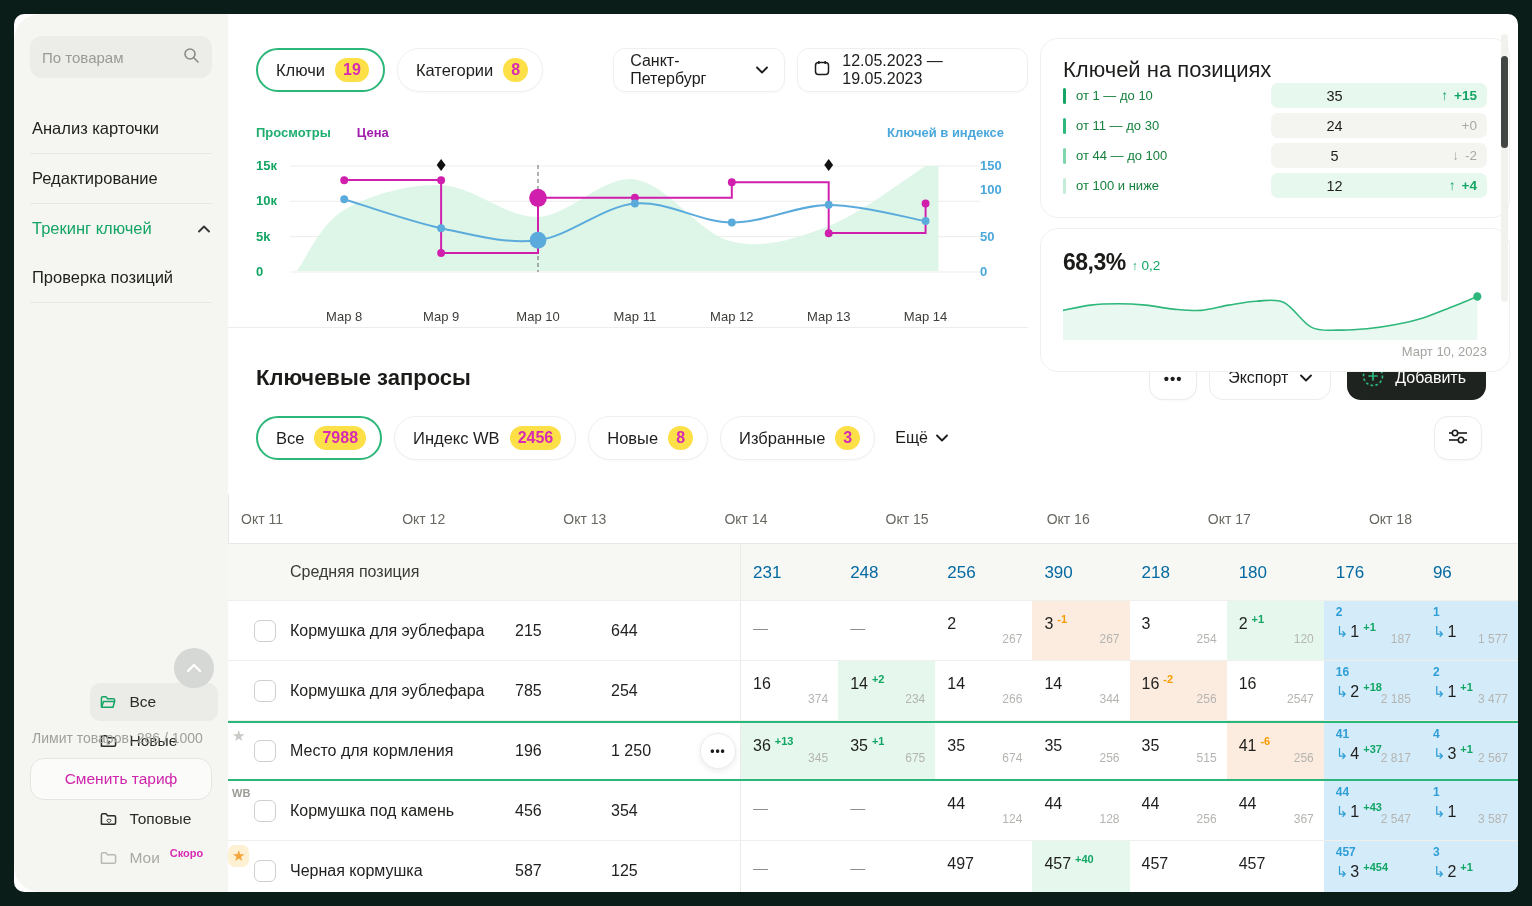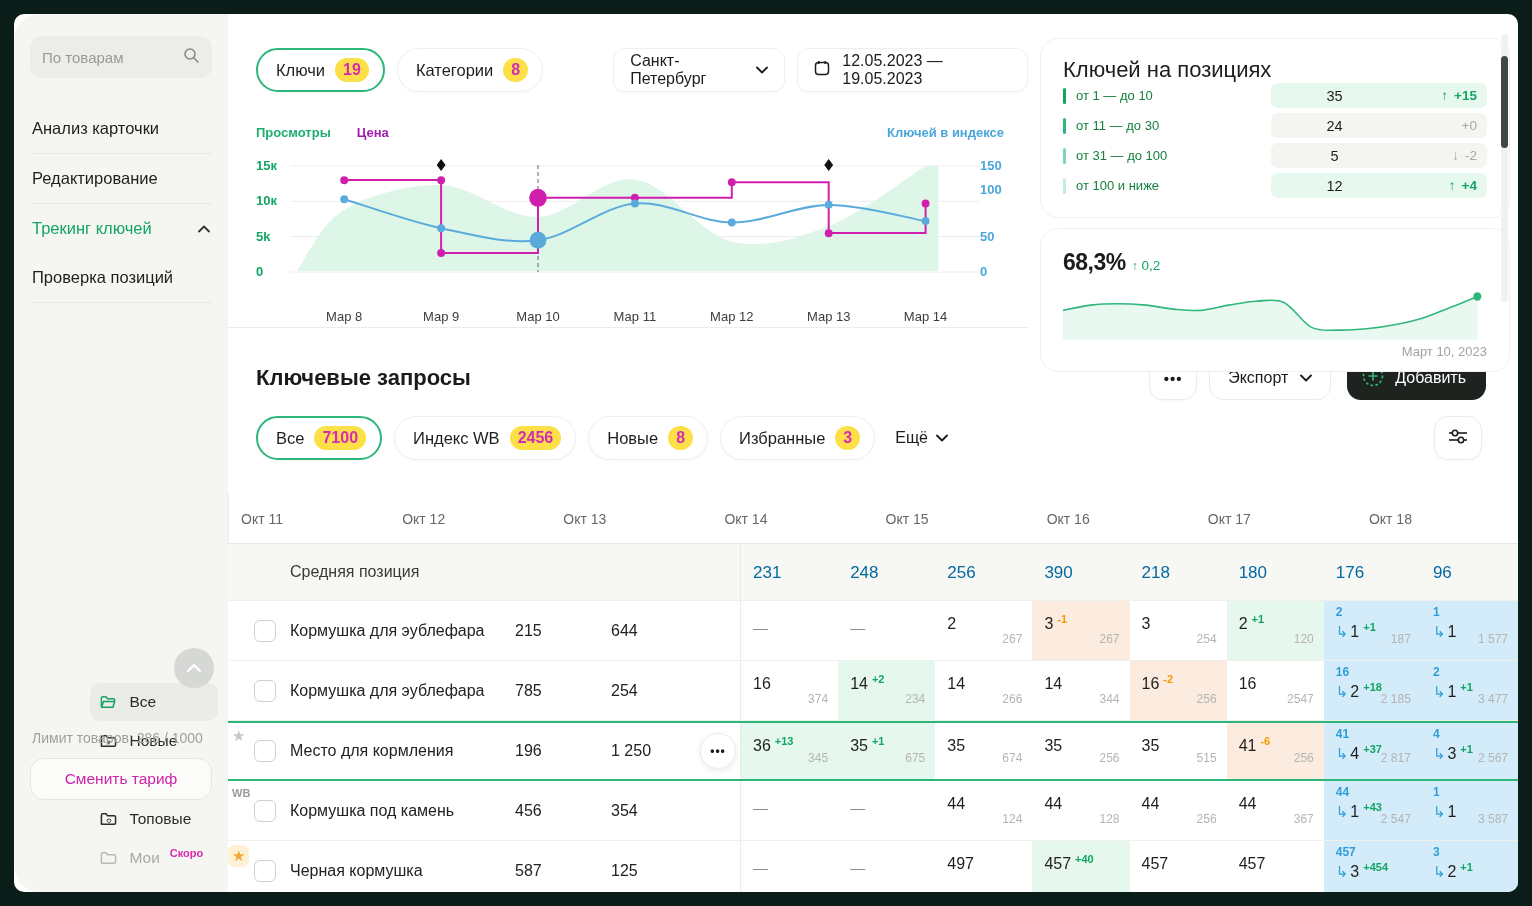--- a/index.html
+++ b/index.html
@@ -334,21 +334,21 @@
             <div class="ppill gray">
                   <span class="pval">24</span>
               <span class="pchg zero">
                     <span>+0</span>
                   </span>
                 </div>
           </div>
           <div class="prow">
             <div class="plabel">
                   <span class="pbar pb3"></span>
-                  <span>от 31 — до 100</span>
+                  <span>от 44 — до 100</span>
                 </div>
             <div class="ppill gray">
                   <span class="pval">5</span>
               <span class="pchg zero">
                     <span>↓</span>
                     <span>-2</span>
                   </span>
                 </div>
           </div>
           <div class="prow">
@@ -399,21 +399,21 @@
                 <circle cx="12" cy="12" r="9.5" fill="none" stroke="#2db77a" stroke-width="1.7" stroke-dasharray="2.6 2.3"></circle>
                 <path d="M12 8 v8 M8 12 h8" stroke="#2db77a" stroke-width="1.7" stroke-linecap="round"></path>
               </svg></span>
         <span>Добавить</span>
       </button>
     </div>
 
     <div class="filter-row">
       <div class="pill active">
         <span>Все</span>
-        <span class="count">7100</span>
+        <span class="count">7988</span>
       </div>
       <div class="pill">
         <span>Индекс WB</span>
         <span class="count">2456</span>
       </div>
       <div class="pill">
         <span>Новые</span>
         <span class="count">8</span>
       </div>
       <div class="pill">

